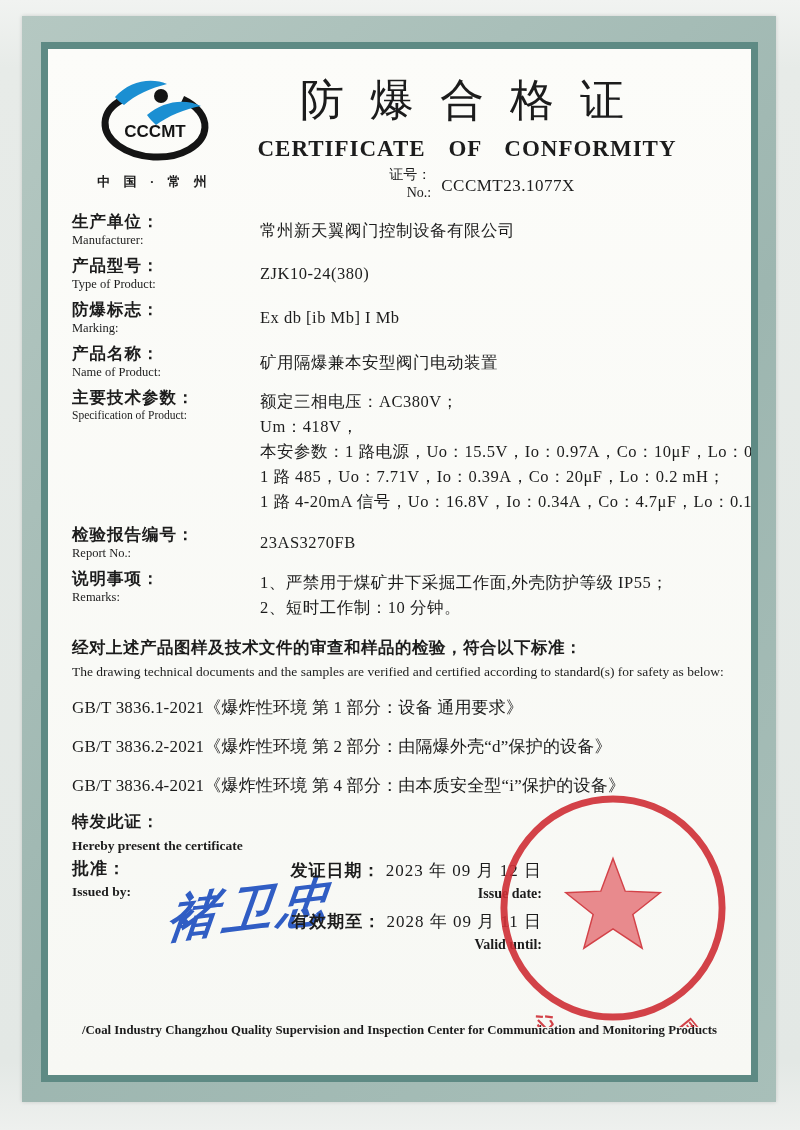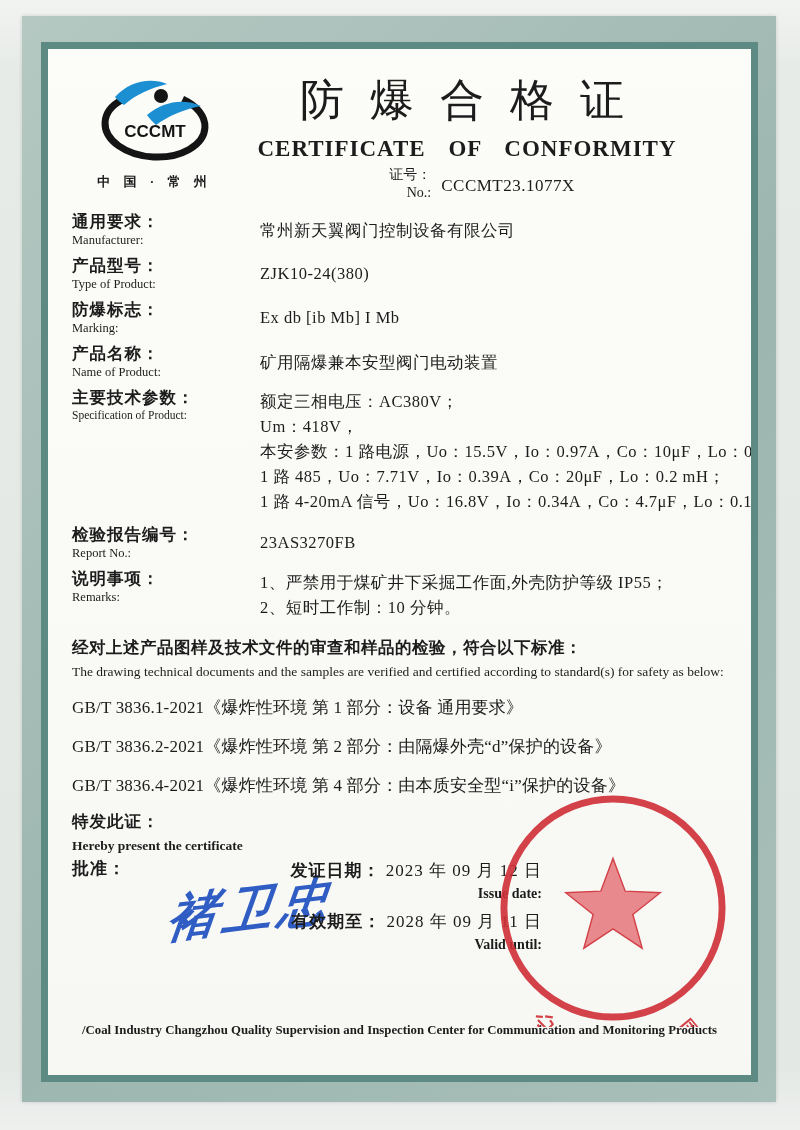--- a/index.html
+++ b/index.html
@@ -105,21 +105,21 @@
           </div>
           <div class="certno-value">CCCMT23.1077X</div>
         </div>
       </div>
     </div>
 
     <div class="fields">
 
       <div class="field">
         <div class="flabels">
-          <div class="flabel-cn">通用要求：</div>
+          <div class="flabel-cn">生产单位：</div>
           <div class="flabel-en">Manufacturer:</div>
         </div>
         <div class="fvalue">常州新天翼阀门控制设备有限公司</div>
       </div>
 
       <div class="field">
         <div class="flabels">
           <div class="flabel-cn">产品型号：</div>
           <div class="flabel-en">Type of Product:</div>
         </div>
@@ -181,20 +181,21 @@
       <div class="std-intro-en">The drawing technical documents and the samples are verified and certified according to standard(s) for safety as below:</div>
       <div class="std-item">GB/T 3836.1-2021《爆炸性环境 第 1 部分：设备 通用要求》</div>
       <div class="std-item">GB/T 3836.2-2021《爆炸性环境 第 2 部分：由隔爆外壳“d”保护的设备》</div>
       <div class="std-item">GB/T 3836.4-2021《爆炸性环境 第 4 部分：由本质安全型“i”保护的设备》</div>
     </div>
 
     <div class="issue">
       <div class="present-cn">特发此证：</div>
       <div class="present-en">Hereby present the certificate</div>
       <div class="approve-cn">批准：</div>
+      <div class="approve-en">Issued by:</div>
 
       <div class="signature">褚卫忠</div>
 
       <div class="dates">
         <div class="valrow">
           <span class="date-label-cn">发证日期：</span>
           <span>2023 年 09 月 12 日</span>
         </div>
         <div class="date-label-en">Issue date:</div>
         <div class="valrow">

